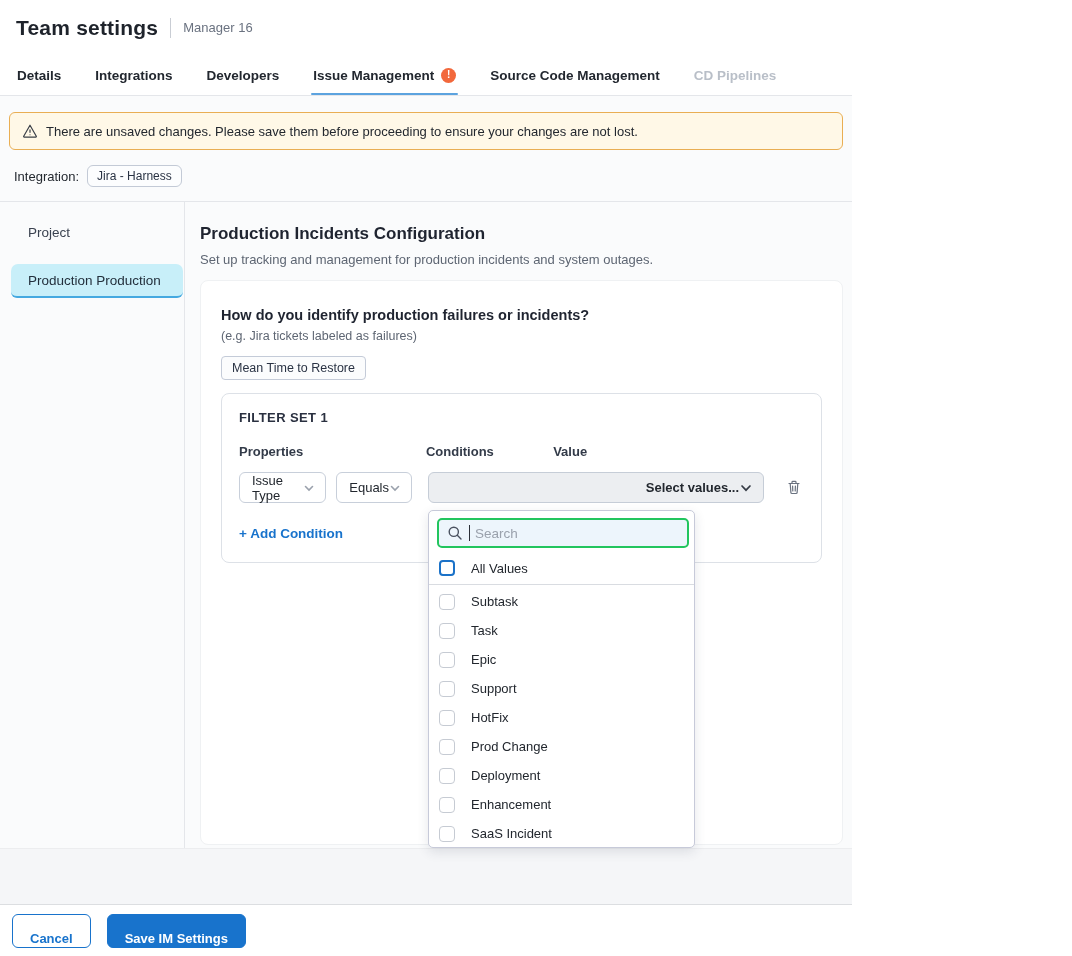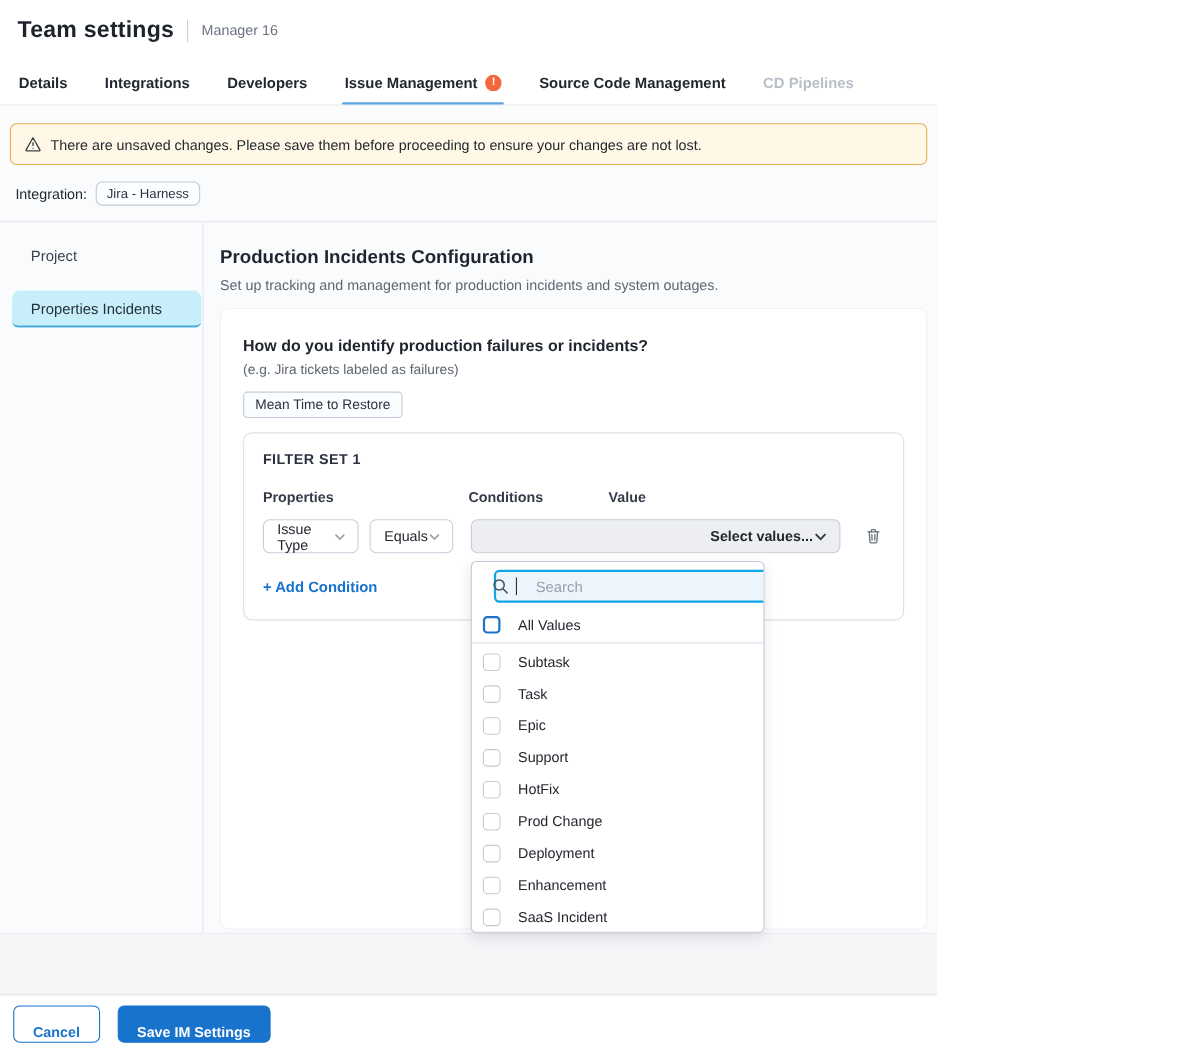--- a/index.html
+++ b/index.html
@@ -70,21 +70,21 @@
   .value-wrap{position:relative;width:336px;margin-right:20px;}
   .select.value{width:336px;background:#ECEEF1;border:1px solid #C6CDD7;font-weight:bold;}
   .chev{flex:none;}
   .trash-btn{background:none;border:none;cursor:pointer;padding:2px;display:flex;}
 
   .add-condition{margin-top:23px;font-size:13.5px;font-weight:bold;color:var(--accent);background:none;border:none;cursor:pointer;padding:0;}
 
   
   .dropdown{position:absolute;top:38px;left:0;width:267px;height:338px;background:#fff;border:1px solid #C7CAD9;border-radius:5px;box-shadow:0 4px 12px rgba(40,50,70,.12);overflow:hidden;z-index:10;}
   .search-wrap{position:relative;margin:7px 5px 7px 8px;}
-  .search-input{width:100%;height:30px;border:2px solid #0ea5e9;border-radius:5px;background:#EDF5FC;padding:0 8px 0 36px;font-size:13.5px;color:#22272E;outline:none;margin-left:12px;}
+  .search-input{width:100%;height:30px;border:2px solid #22c55e;border-radius:5px;background:#EDF5FC;padding:0 8px 0 36px;font-size:13.5px;color:#22272E;outline:none;}
   .search-input::placeholder{color:#9AA1AC;}
   .search-icon{position:absolute;left:10px;top:7px;}
   .caret-bar{position:absolute;left:32px;top:7px;width:1px;height:16px;background:#2A2F38;}
   .dd-row{height:26px;display:flex;align-items:center;padding-left:10px;gap:16px;cursor:pointer;}
   .dd-row.option{height:29px;}
   .dd-label{font-size:13px;color:#22272E;}
   .cbx{width:16px;height:16px;border:1.5px solid #C6CBD3;border-radius:4px;background:#fff;flex:none;}
   .cbx.blue{border:2px solid #1B72C8;}
   .dd-divider{height:1px;background:#D9DCE1;margin-top:3px;}
   .options{margin-top:2px;}
@@ -151,21 +151,21 @@
 
     <div class="h-divider"></div>
 
     <div class="content-row">
 
       <div class="sidebar">
         <div class="side-item">
             <span>Project</span>
           </div>
         <div class="side-item active">
-            <span>Properties Incidents</span>
+            <span>Production Production</span>
           </div>
       </div>
 
       <div class="main">
         <div class="main-title">Production Incidents Configuration</div>
         <div class="main-subtitle">Set up tracking and management for production incidents and system outages.</div>
 
         <div class="card">
           <div class="question">How do you identify production failures or incidents?</div>
           <div class="hint">(e.g. Jira tickets labeled as failures)</div>

